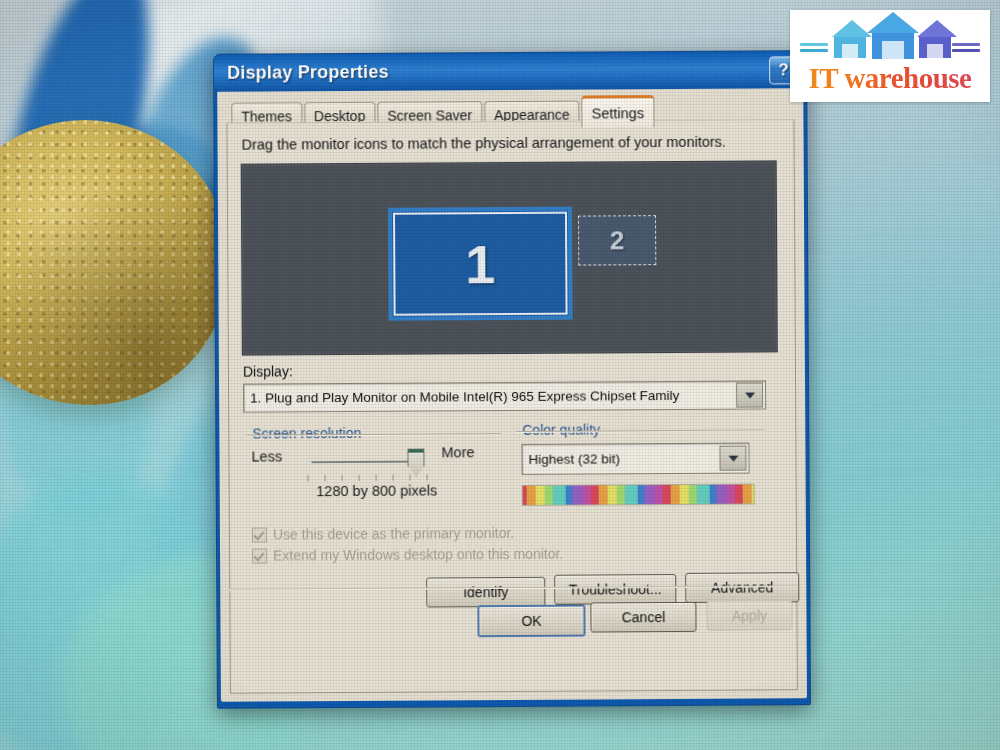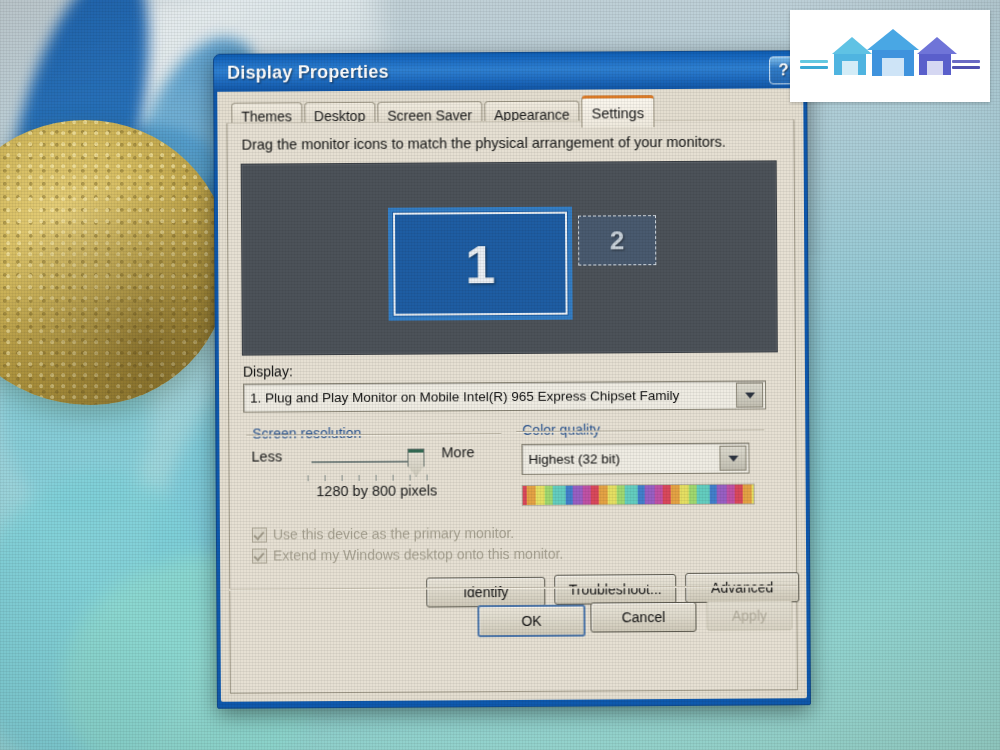--- a/index.html
+++ b/index.html
@@ -436,16 +436,17 @@
     <div class="house h3">
         <span class="roof"></span>
         <span class="body"></span>
         <span class="door"></span>
       </div>
     <div class="logo-line ll-b">
         <i></i>
         <i></i>
       </div>
   </div>
+  <div class="logo-text">IT warehouse</div>
 </div>
 
 <div class="screen-grid"></div>
 <div class="vignette"></div>
 
 </body></html>

